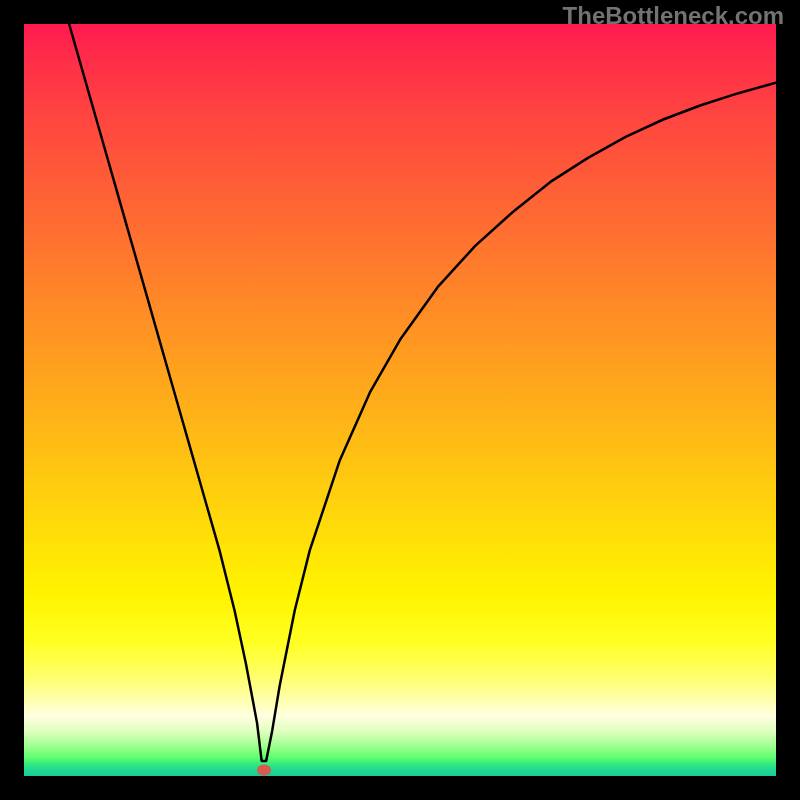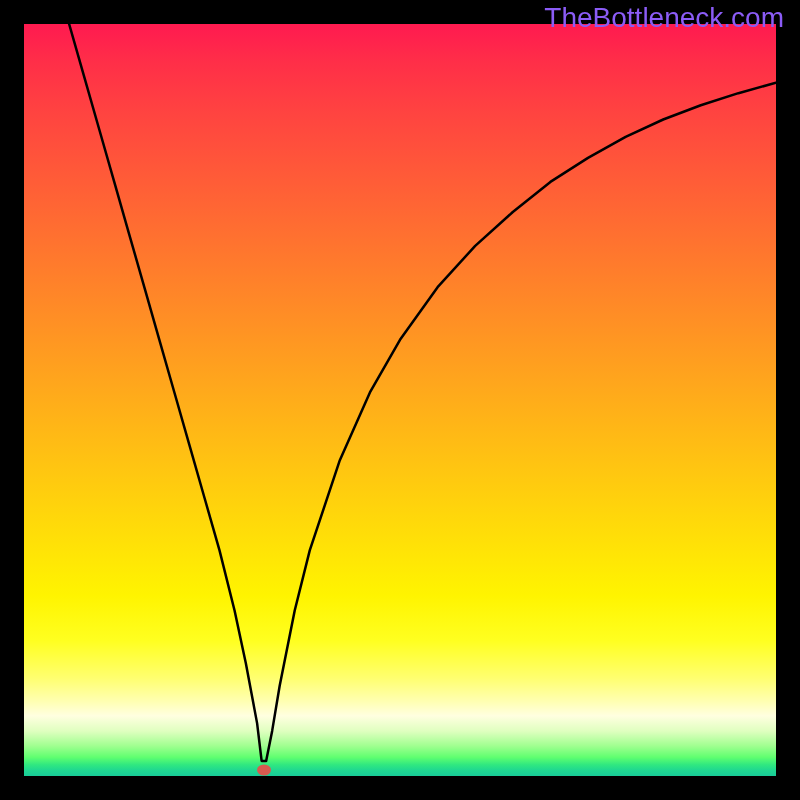--- a/index.html
+++ b/index.html
@@ -19,23 +19,23 @@
     top: 0;
     left: 0;
     width: 800px;
     height: 800px;
   }
   .watermark {
     position: absolute;
     top: 2px;
     right: 16px;
     font-family: Arial, sans-serif;
-    font-size: 28px;
-    font-weight: 400;
-    color: #8b5cf6;
+    font-size: 24px;
+    font-weight: 700;
+    color: #737373;
     letter-spacing: 0px;
     z-index: 10;
   }
   .plot-area {
     position: absolute;
     top: 24px;
     left: 24px;
     width: 752px;
     height: 752px;
   }

